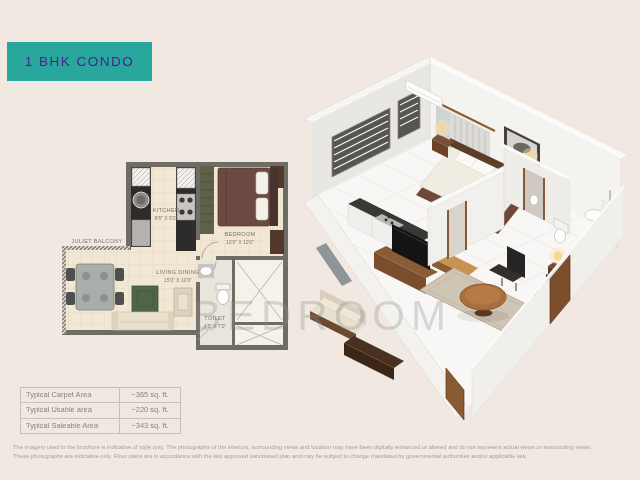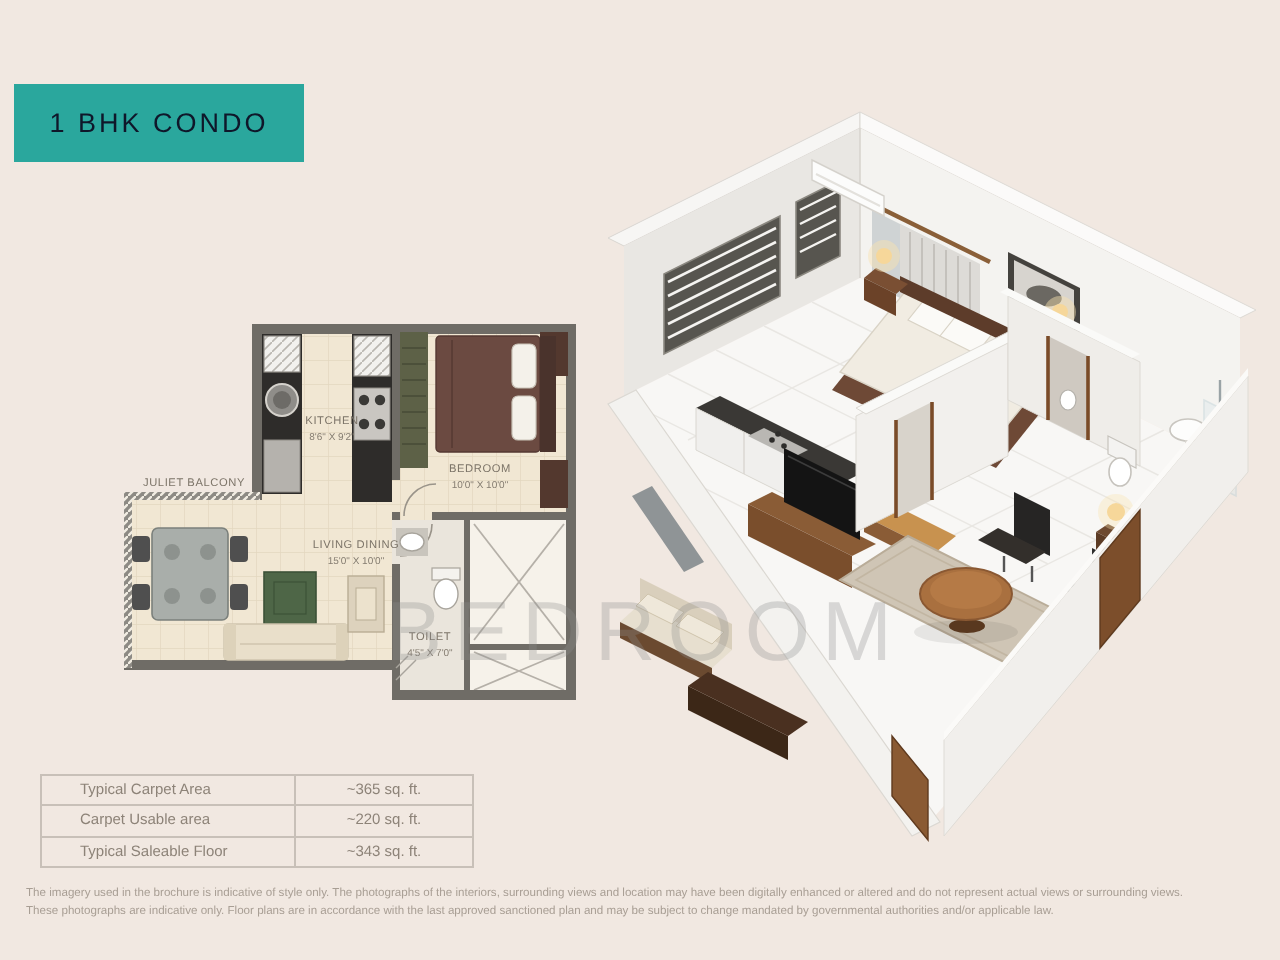--- a/index.html
+++ b/index.html
@@ -1,28 +1,28 @@
 <!DOCTYPE html>
 <html><head>
 <meta charset="utf-8">
 <style>
   html,body{margin:0;padding:0;}
   body{width:640px;height:480px;position:relative;overflow:hidden;
        background:#f1e8e1;font-family:"Liberation Sans",sans-serif;}
   .stage{position:absolute;inset:0;}
   .badge{position:absolute;left:7px;top:42px;width:145px;height:39px;
-         background:#2aa79d;color:#0f172a;display:flex;align-items:center;justify-content:center;
+         background:#2aa79d;color:#4c1d95;display:flex;align-items:center;justify-content:center;
          font-size:13.5px;letter-spacing:1.5px;font-weight:400;}
   .plan2d{position:absolute;left:56px;top:156px;width:240px;height:198px;}
   .plan3d{position:absolute;left:302px;top:50px;width:336px;height:372px;}
   .watermark{position:absolute;left:193px;top:292px;font-size:42px;letter-spacing:6px;
              color:#8d8d8d;opacity:.30;font-weight:400;pointer-events:none;z-index:5;}
   .area-table{position:absolute;left:20px;top:387px;border-collapse:collapse;z-index:2;}
   .area-table td{border:1px solid #c8c0b8;color:#8d8378;font-size:7.5px;
-                 padding:3px 19px;line-height:1.1;background:transparent;}
+                 padding:3px 5px;line-height:1.1;background:transparent;}
   .area-table td.lbl{width:88px;}
   .area-table td.val{width:50px;text-align:center;}
   .disclaimer{position:absolute;left:13px;top:443px;width:615px;font-size:5.8px;
               color:#a89e94;line-height:1.5;z-index:2;}
   svg text{font-family:"Liberation Sans",sans-serif;}
   .roomlbl{fill:#7c7468;font-size:5.6px;letter-spacing:.3px;}
   .roomdim{fill:#847c70;font-size:5px;}
 </style>
 </head>
 <body>
@@ -363,25 +363,25 @@
 
   <div class="watermark">BEDROOM</div>
 
   <table class="area-table">
     <tbody>
       <tr>
         <td class="lbl">Typical Carpet Area</td>
         <td class="val">~365 sq. ft.</td>
       </tr>
       <tr>
-        <td class="lbl">Carpet Usable area</td>
+        <td class="lbl">Typical Usable area</td>
         <td class="val">~220 sq. ft.</td>
       </tr>
       <tr>
-        <td class="lbl">Typical Saleable Floor</td>
+        <td class="lbl">Typical Saleable Area</td>
         <td class="val">~343 sq. ft.</td>
       </tr>
     </tbody>
   </table>
 
   <div class="disclaimer">
     <div>The imagery used in the brochure is indicative of style only. The photographs of the interiors, surrounding views and location may have been digitally enhanced or altered and do not represent actual views or surrounding views.</div>
     <div>These photographs are indicative only. Floor plans are in accordance with the last approved sanctioned plan and may be subject to change mandated by governmental authorities and/or applicable law.</div>
   </div>
 

